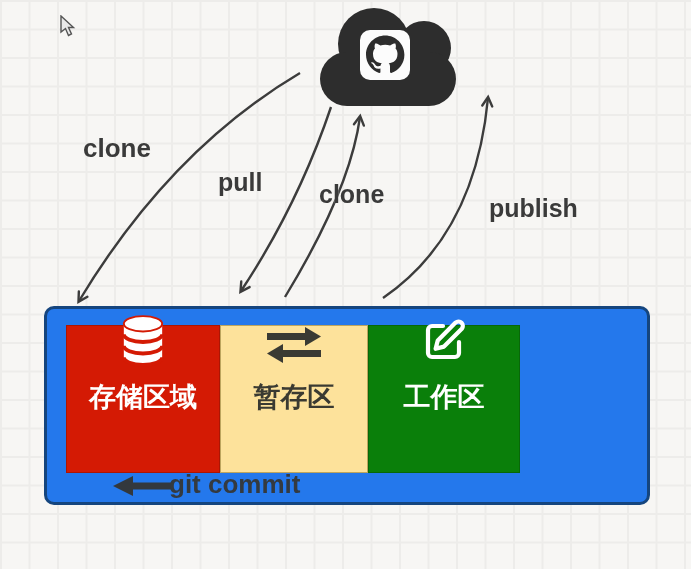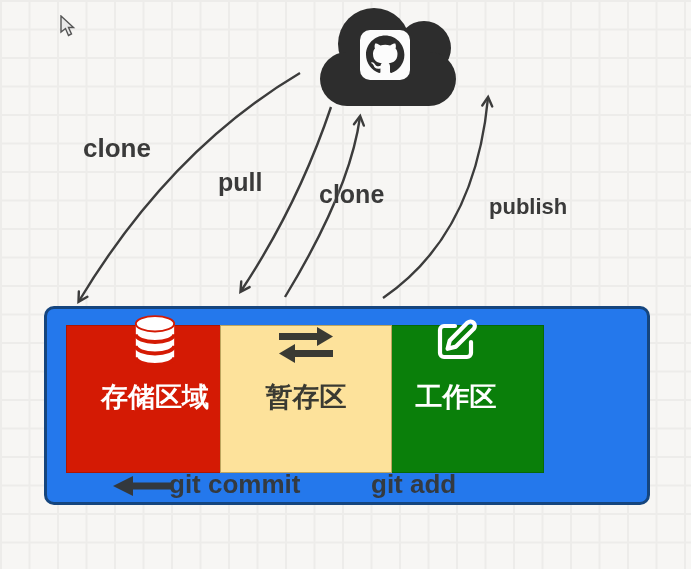--- a/index.html
+++ b/index.html
@@ -14,28 +14,28 @@
   }
   .abs{position:absolute;}
   .arrow-label{
     position:absolute;color:#3a3a3a;font-weight:bold;font-size:26px;
     text-shadow:0 0 2px rgba(247,246,244,.6);
     white-space:nowrap;
   }
   #lbl-clone{left:83px;top:133px;}
   #lbl-pull{left:218px;top:168px;font-size:25px;}
   #lbl-push{left:319px;top:180px;font-size:25px;}
-  #lbl-publish{left:489px;top:194px;font-size:22px;}
+  #lbl-publish{left:489px;top:194px;font-size:25px;}
 
   .repo-box{
     position:absolute;left:44px;top:306px;width:600px;height:193px;
     background:#2478ec;border:3px solid #15457e;border-radius:10px;
   }
   .panel{
-    position:absolute;top:16px;height:148px;padding-left:24px;
+    position:absolute;top:16px;height:148px;
   }
   .panel .icon-slot{
     position:absolute;left:50%;transform:translateX(-50%);
   }
   .panel .panel-label{
     position:absolute;top:54px;left:0;width:100%;text-align:center;
     font-weight:bold;font-size:27px;white-space:nowrap;
   }
   #panel-storage{left:19px;width:154px;background:#d41a04;box-shadow:inset 0 0 0 1px rgba(0,0,0,.18);}
   #panel-staging{left:173px;width:148px;background:#fde29b;box-shadow:inset 0 0 0 1px rgba(110,90,20,.45);}
@@ -114,14 +114,13 @@
       <polygon points="20,17 4,26.5 20,36" fill="#3a3a33"></polygon>
     </svg>
     <div class="panel-label">暂存区</div>
   </div>
 
   <svg class="abs" style="left:66px;top:166px;" width="60" height="22" viewBox="0 0 60 22">
     <rect x="18" y="7.5" width="42" height="7" fill="#33383d"></rect>
     <polygon points="20,1 0,11 20,21" fill="#33383d"></polygon>
   </svg>
   <div class="cmd-label" id="cmd-commit">git commit</div>
-  <div class="cmd-label" id="cmd-add">git add</div>
 </div>
 
 </body></html>

